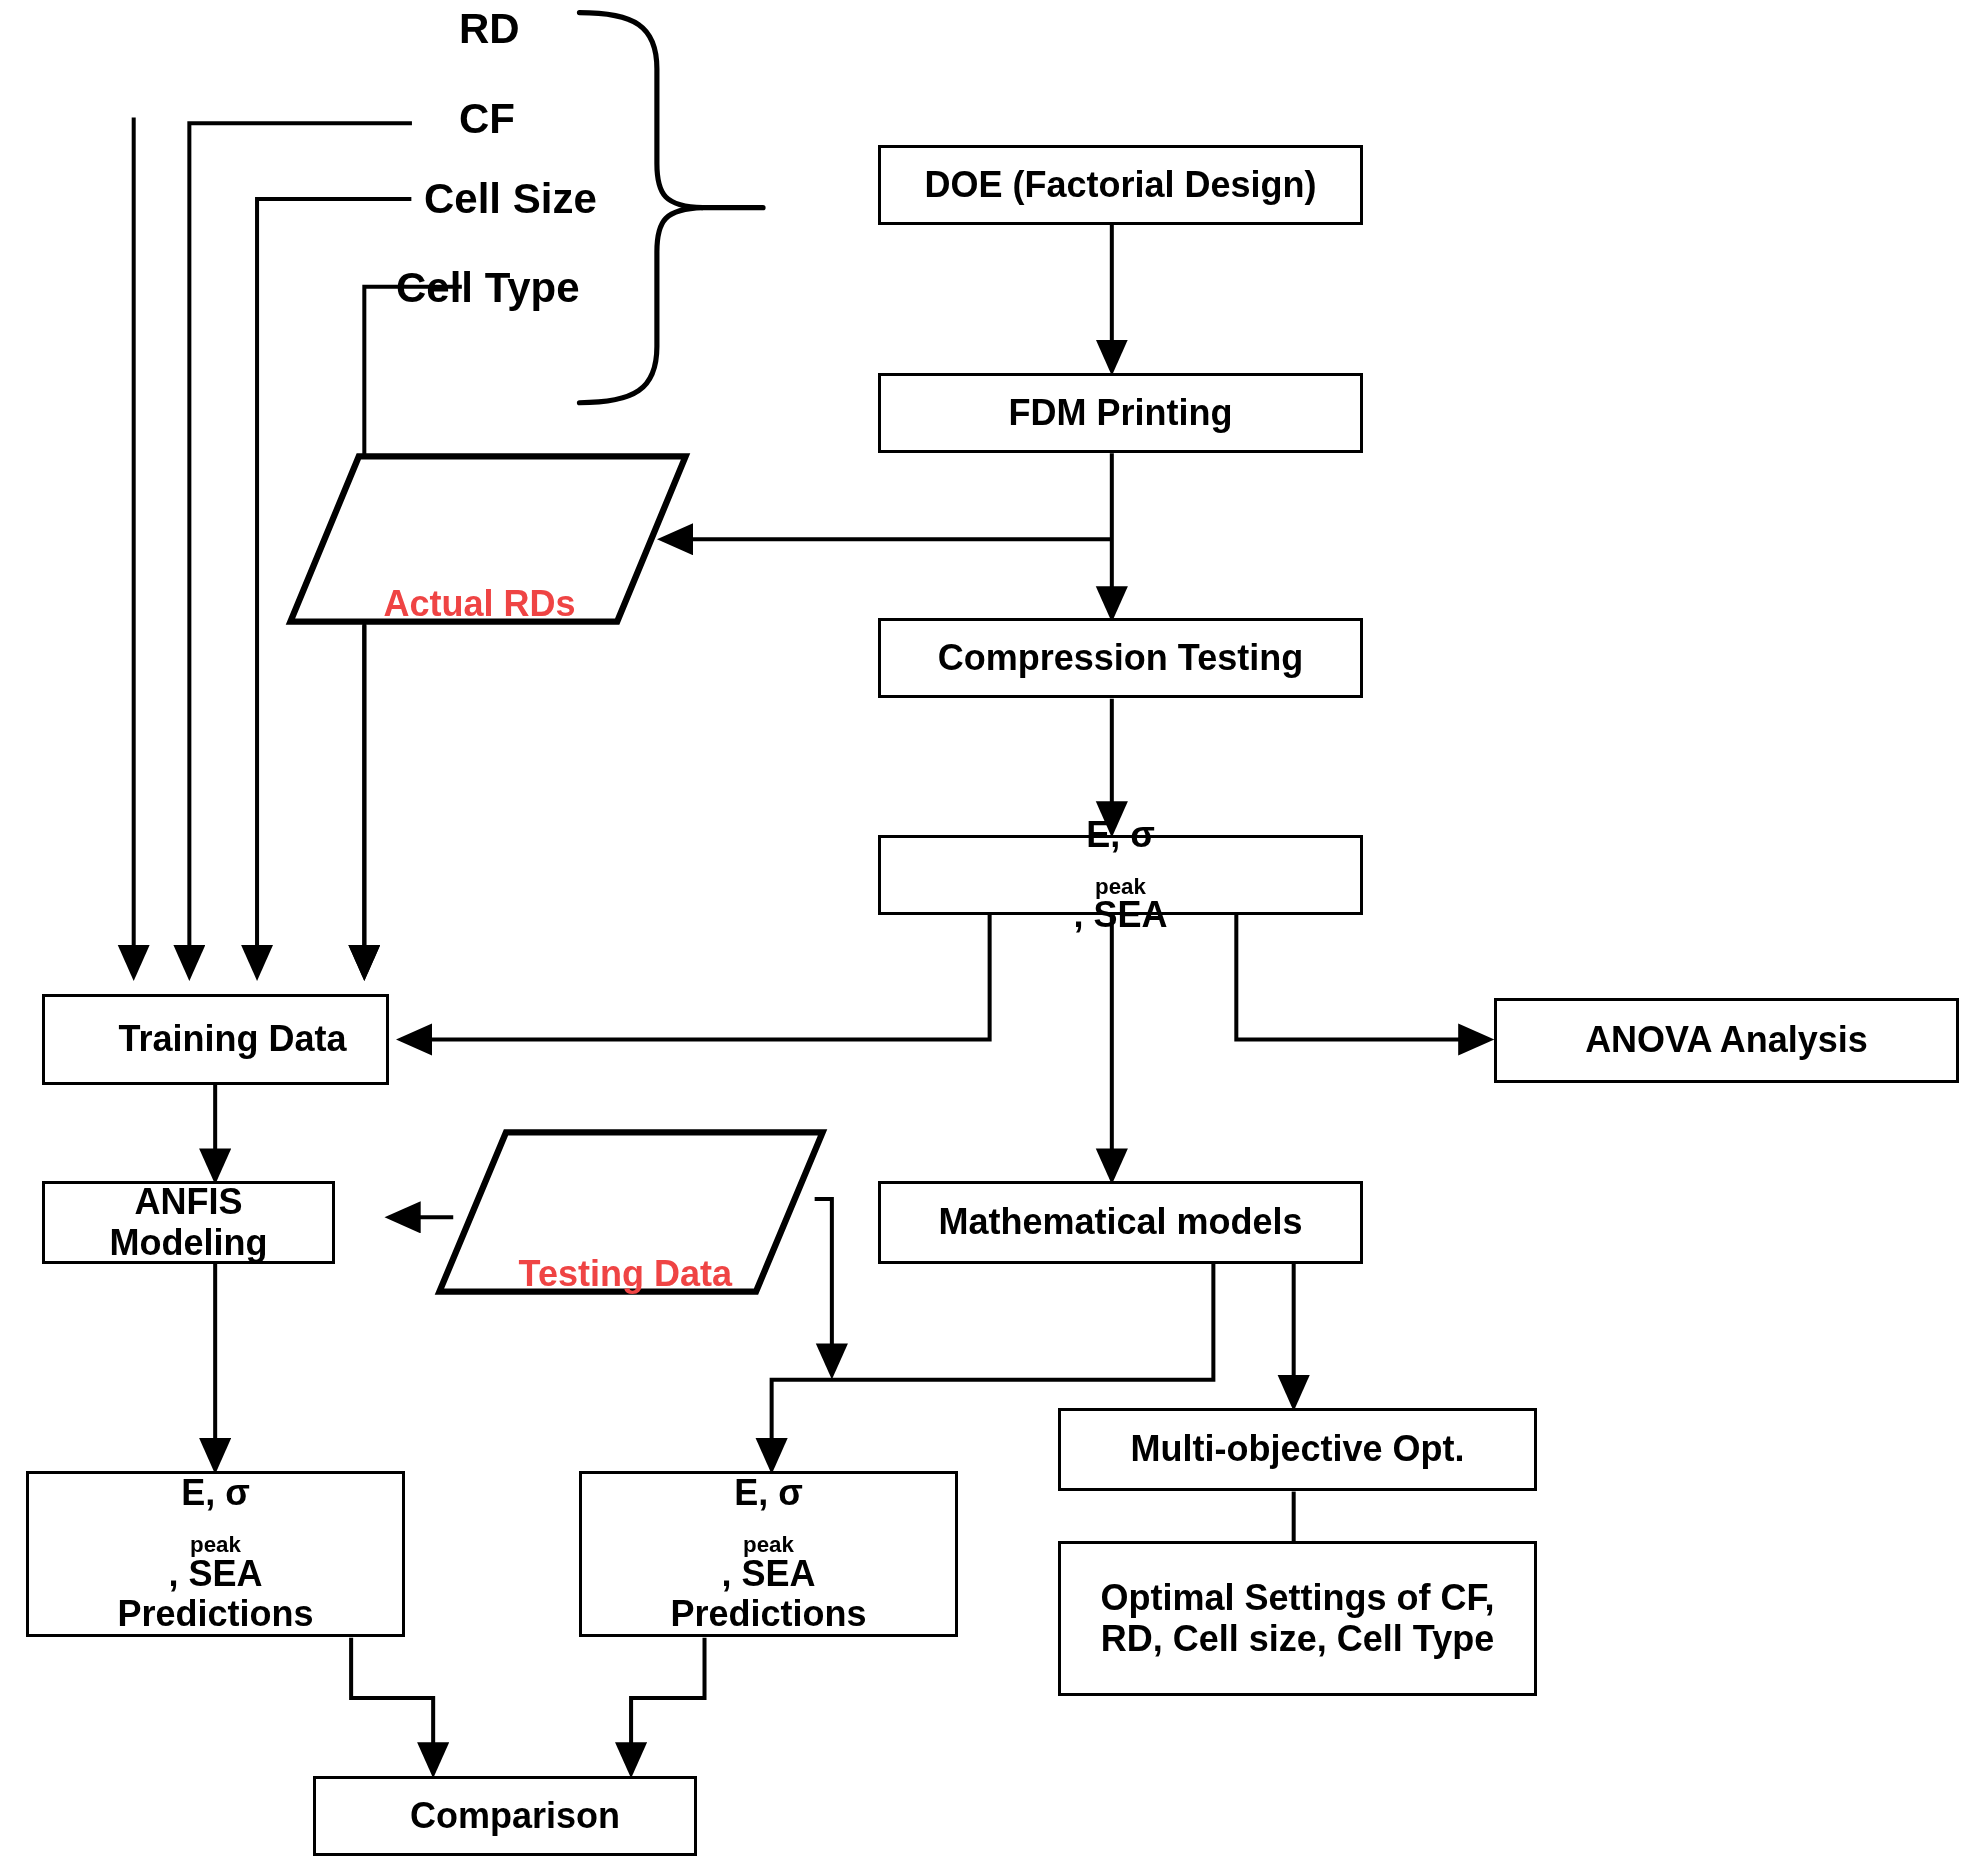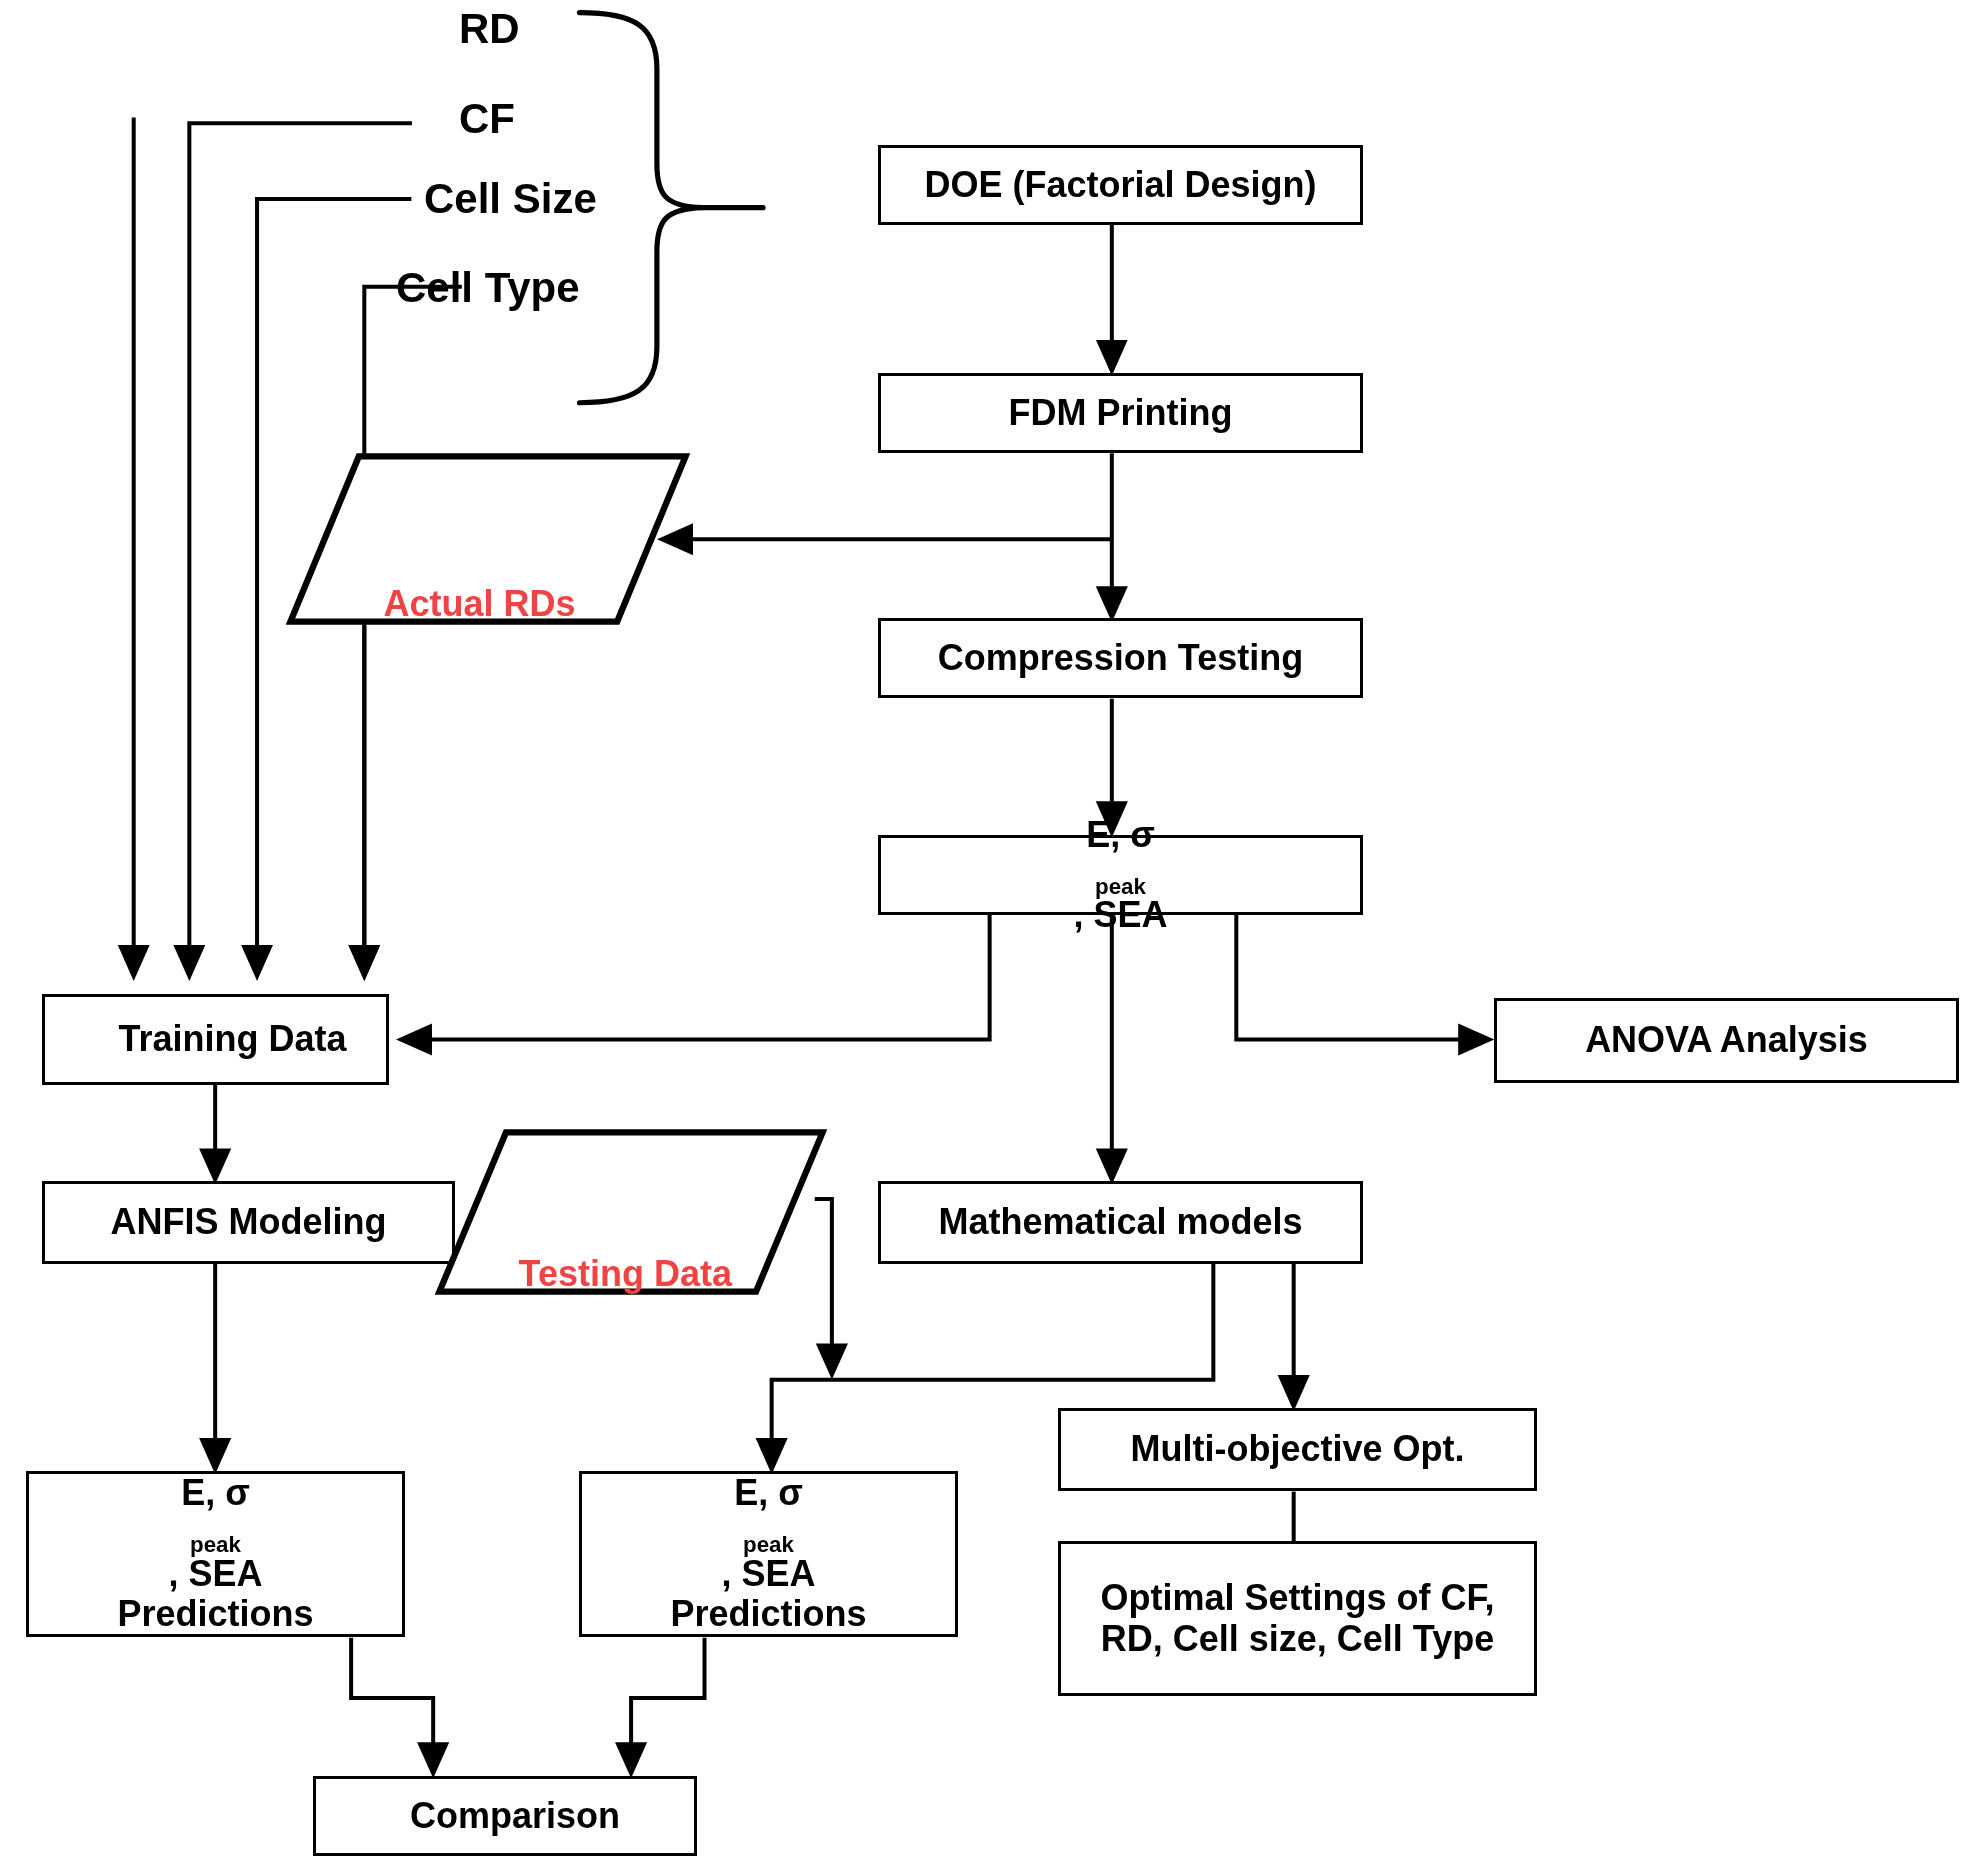--- a/index.html
+++ b/index.html
@@ -111,21 +111,21 @@
   </div>
 
   <div class="node" style="left:42px;top:994px;width:347px;height:91px;font-size:36px;padding-left:34px;">
     <span>Training Data</span>
   </div>
 
   <div class="node" style="left:1494px;top:998px;width:465px;height:85px;font-size:36px;">
     <span>ANOVA Analysis</span>
   </div>
 
-  <div class="node" style="left:42px;top:1181px;width:413px;height:83px;font-size:36px;">
+  <div class="node" style="left:42px;top:1181px;width:293px;height:83px;font-size:36px;">
     <span>ANFIS Modeling</span>
   </div>
 
   <div class="pgram" style="left:436px;top:1129px;width:390px;height:166px;font-size:36px;">
     <svg width="390" height="166" viewBox="0 0 680 290" preserveAspectRatio="none">
       <polygon points="122,6 674,6 558,284 6,284" fill="#fff" stroke="#000" stroke-width="11"></polygon>
     </svg>
     <span style="margin-left:-11.5px;">Testing Data</span>
   </div>
 

